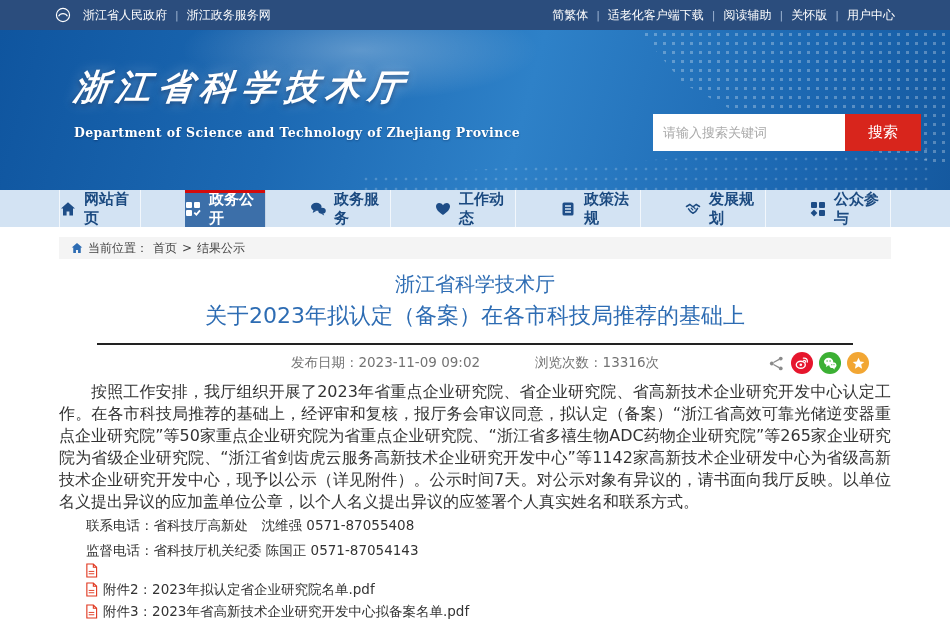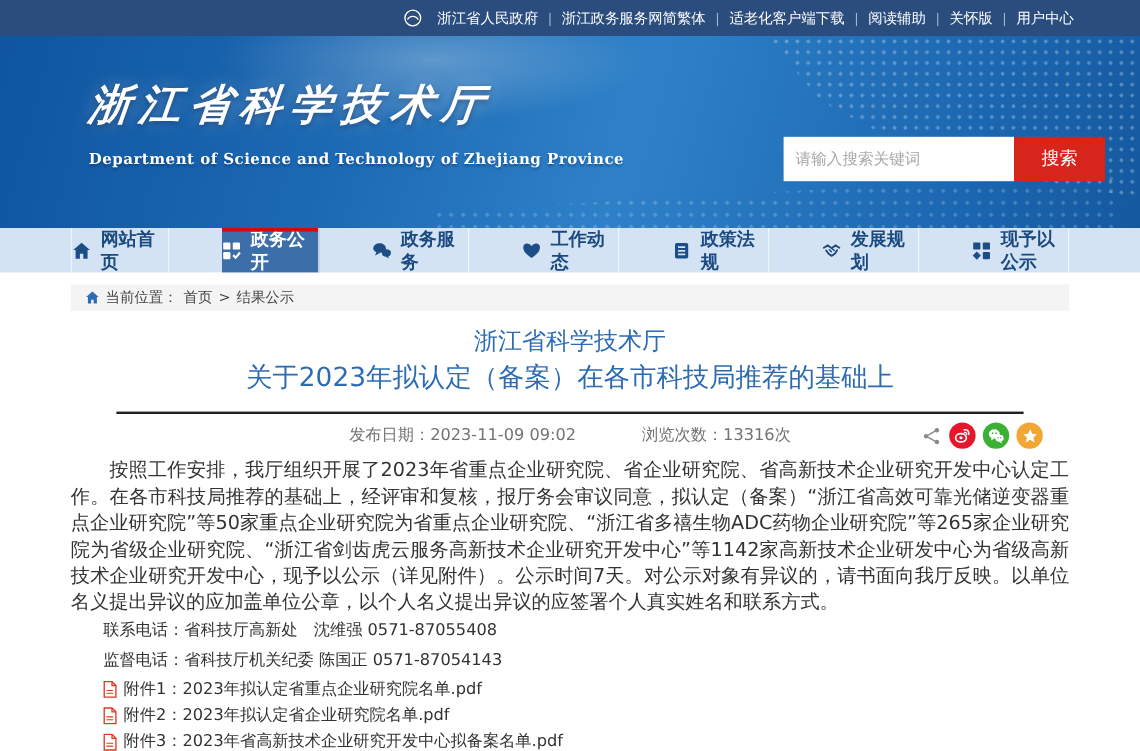--- a/index.html
+++ b/index.html
@@ -2,21 +2,21 @@
 <html><head>
 <meta charset="utf-8">
 <style>
   * { margin:0; padding:0; box-sizing:border-box; }
   html,body { width:950px; height:626px; overflow:hidden; background:#fff;
     font-family:"DejaVu Sans","Liberation Sans",sans-serif; }
   .page { width:950px; height:626px; position:relative; background:#fff; }
 
   
   .topbar { height:30px; background:#2b4d7d; display:flex; align-items:center;
-    justify-content:flex-end; padding:0 55px; color:#fff; font-size:12px; }
+    justify-content:space-between; padding:0 55px; color:#fff; font-size:12px; }
   .topbar a { color:#fff; text-decoration:none; cursor:pointer; }
   .tb-group { display:flex; align-items:center; gap:8px; }
   .sep::after { content:"|"; color:#9fb6d4; font-size:11px; }
   .gov-logo { display:inline-flex; margin-right:4px; }
 
   
   .banner { height:160px; position:relative; overflow:hidden;
     background:linear-gradient(105deg,#0f559f 0%, #1c69b3 30%, #2e81c8 55%, #1b66b0 85%, #15599f 100%); }
   .dots-a { position:absolute; right:0; top:0; width:380px; height:135px; opacity:.55;
     background-image:radial-gradient(rgba(255,255,255,.5) 1.6px, transparent 1.7px);
@@ -170,21 +170,21 @@
           </svg>
         <span>发展规划</span>
       </div>
       <div class="nav-item">
         <svg viewBox="0 0 16 16">
             <rect x="1" y="1" width="6" height="6" rx="1"></rect>
             <rect x="9" y="1" width="6" height="6" rx="1"></rect>
             <rect x="9" y="9" width="6" height="6" rx="1"></rect>
             <path d="M4 8.6 L7.4 12 L4 15.4 L0.6 12 Z"></path>
           </svg>
-        <span>现予以公示</span>
+        <span>公众参与</span>
       </div>
     </div>
   </div>
 
   <div class="content">
 
     <div class="breadcrumb">
       <span class="crumb-home-icon">
         <svg width="12" height="12" viewBox="0 0 16 16" fill="#2d6cb3">
             <path d="M8 1.3 L15 7.4 H13 V14.6 H9.4 V10.5 H6.6 V14.6 H3 V7.4 H1 Z"></path>
@@ -243,21 +243,20 @@
 
     <p class="contact">联系电话：省科技厅高新处　沈维强 0571-87055408</p>
     <p class="contact">监督电话：省科技厅机关纪委 陈国正 0571-87054143</p>
 
     <div class="attach">
       <svg width="13" height="15" viewBox="0 0 14 16">
           <path d="M2 1 h7 l3.5 3.5 V15 H2 Z" fill="#fff" stroke="#e0371f" stroke-width="1.2"></path>
           <path d="M9 1 v3.5 h3.5" fill="none" stroke="#e0371f" stroke-width="1.2"></path>
           <path d="M4 9 h6 M4 11.5 h6" stroke="#e0371f" stroke-width="1" fill="none"></path>
         </svg>
-      <a>附件1：2023年拟认定省重点企业研究院名单.pdf</a>
     </div>
     <div class="attach">
       <svg width="13" height="15" viewBox="0 0 14 16">
           <path d="M2 1 h7 l3.5 3.5 V15 H2 Z" fill="#fff" stroke="#e0371f" stroke-width="1.2"></path>
           <path d="M9 1 v3.5 h3.5" fill="none" stroke="#e0371f" stroke-width="1.2"></path>
           <path d="M4 9 h6 M4 11.5 h6" stroke="#e0371f" stroke-width="1" fill="none"></path>
         </svg>
       <a>附件2：2023年拟认定省企业研究院名单.pdf</a>
     </div>
     <div class="attach">

